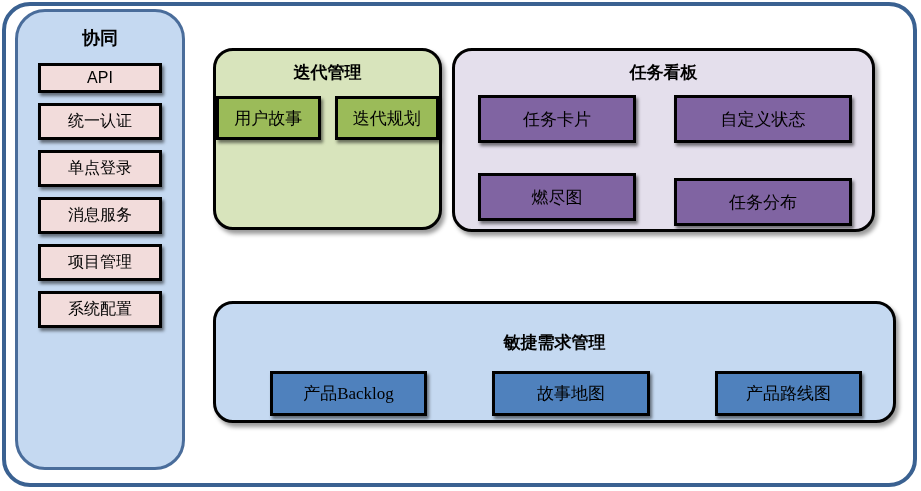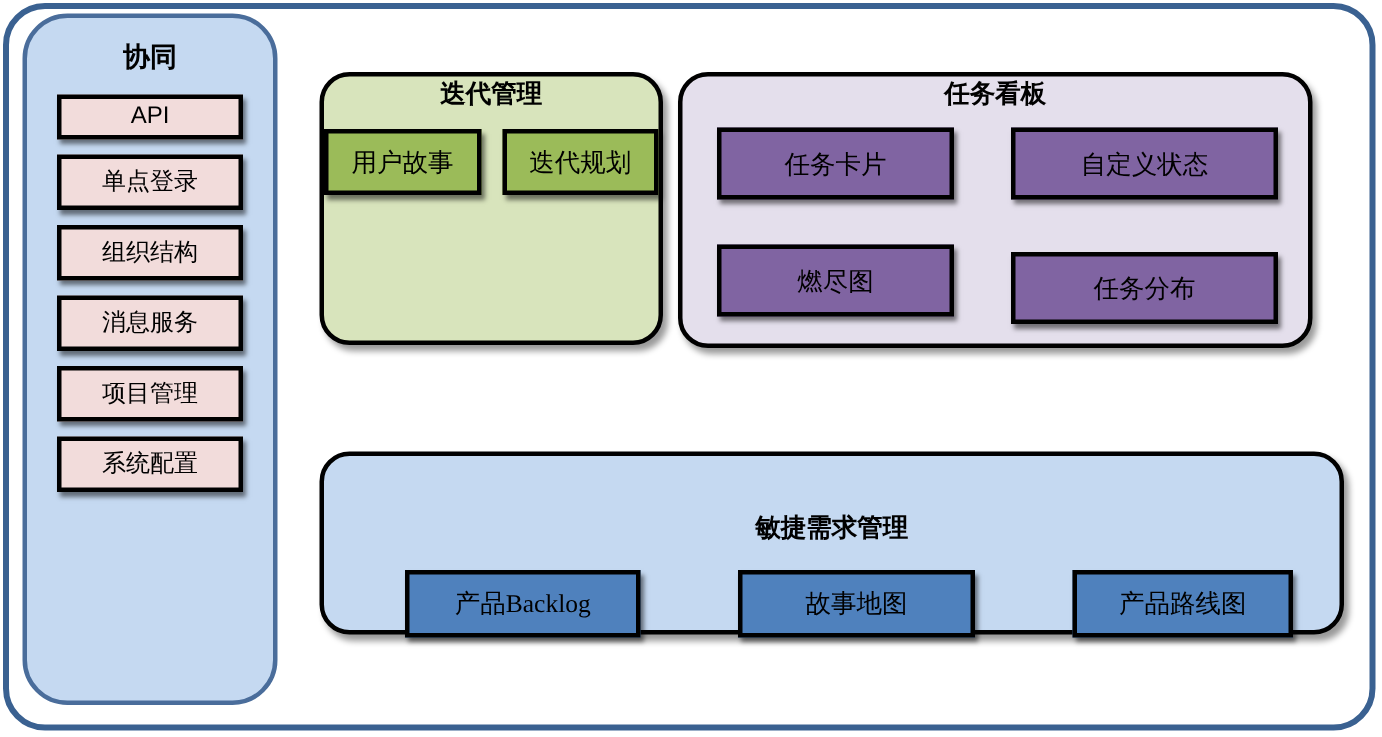--- a/index.html
+++ b/index.html
@@ -71,20 +71,21 @@
     box-sizing: border-box;
     border: 3px solid #000;
     border-radius: 20px;
     box-shadow: 3px 4px 4px rgba(0,0,0,0.4);
   }
   .panel-title {
     text-align: center;
     font-size: 17px;
     font-weight: bold;
     color: #000;
+    padding-top: 10px;
   }
   
   .panel-iteration {
     left: 213px; top: 48px;
     width: 229px; height: 182px;
     background: #d8e4bc;
   }
   .iteration-items {
     margin-top: 12px;
     display: flex;
@@ -120,21 +121,21 @@
     font-family: "Liberation Serif", "DejaVu Serif", serif;
     font-size: 17px;
   }
   .kanban-item.offset { transform: translateY(5px); }
   
   .panel-agile {
     left: 213px; top: 301px;
     width: 683px; height: 122px;
     background: #c5d9f1;
   }
-  .panel-agile .panel-title { padding-top: 4px; margin-top: 32px; }
+  .panel-agile .panel-title { padding-top: 27px; }
   .agile-items {
     margin-top: 17px;
     padding: 0 31px 0 54px;
     display: flex;
     justify-content: space-between;
   }
   .agile-item {
     height: 45px;
     background: #4f81bd;
     font-family: "Liberation Serif", "DejaVu Serif", serif;
@@ -147,22 +148,22 @@
 </head>
 <body>
 
 <div class="stage">
   <div class="outer-frame"></div>
 
   <div class="sidebar">
     <div class="sidebar-title">协同</div>
     <div class="sidebar-items">
       <div class="pill sidebar-item short">API</div>
+      <div class="pill sidebar-item">统一认证</div>
       <div class="pill sidebar-item">单点登录</div>
-      <div class="pill sidebar-item">组织结构</div>
       <div class="pill sidebar-item">消息服务</div>
       <div class="pill sidebar-item">项目管理</div>
       <div class="pill sidebar-item">系统配置</div>
     </div>
   </div>
 
   <div class="panel panel-iteration">
     <div class="panel-title">迭代管理</div>
     <div class="iteration-items">
       <div class="pill iteration-item">用户故事</div>

